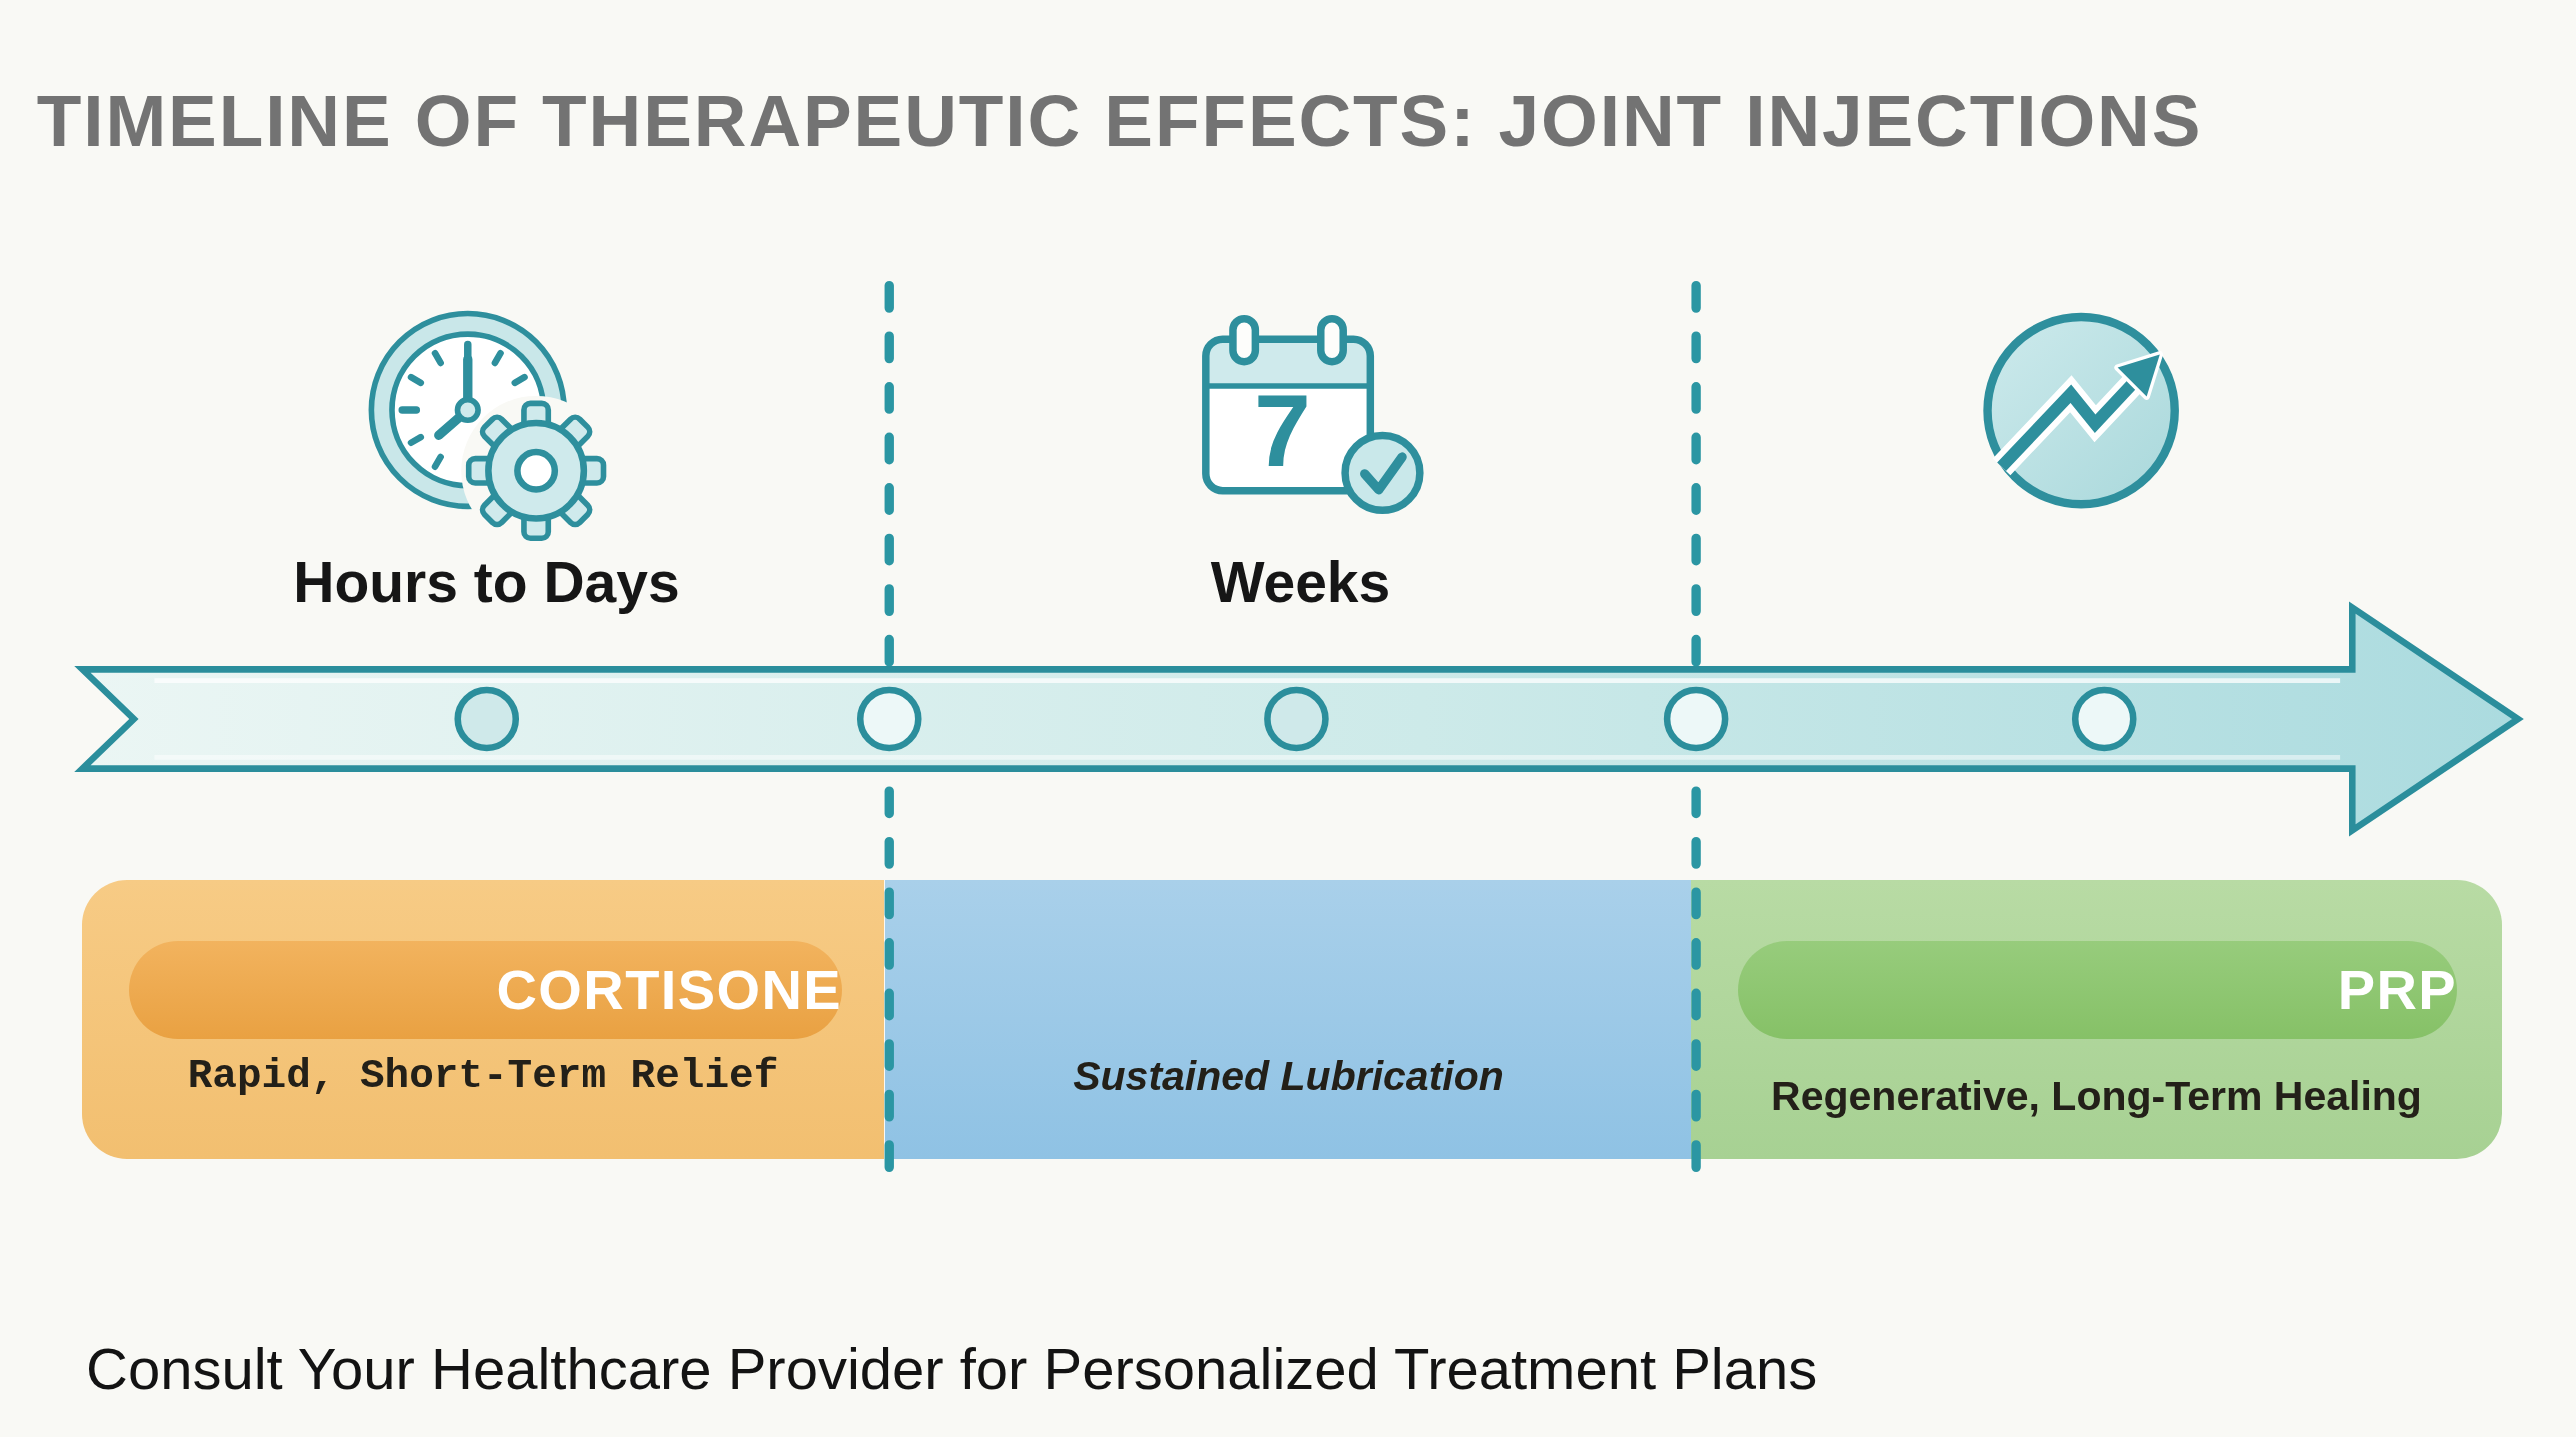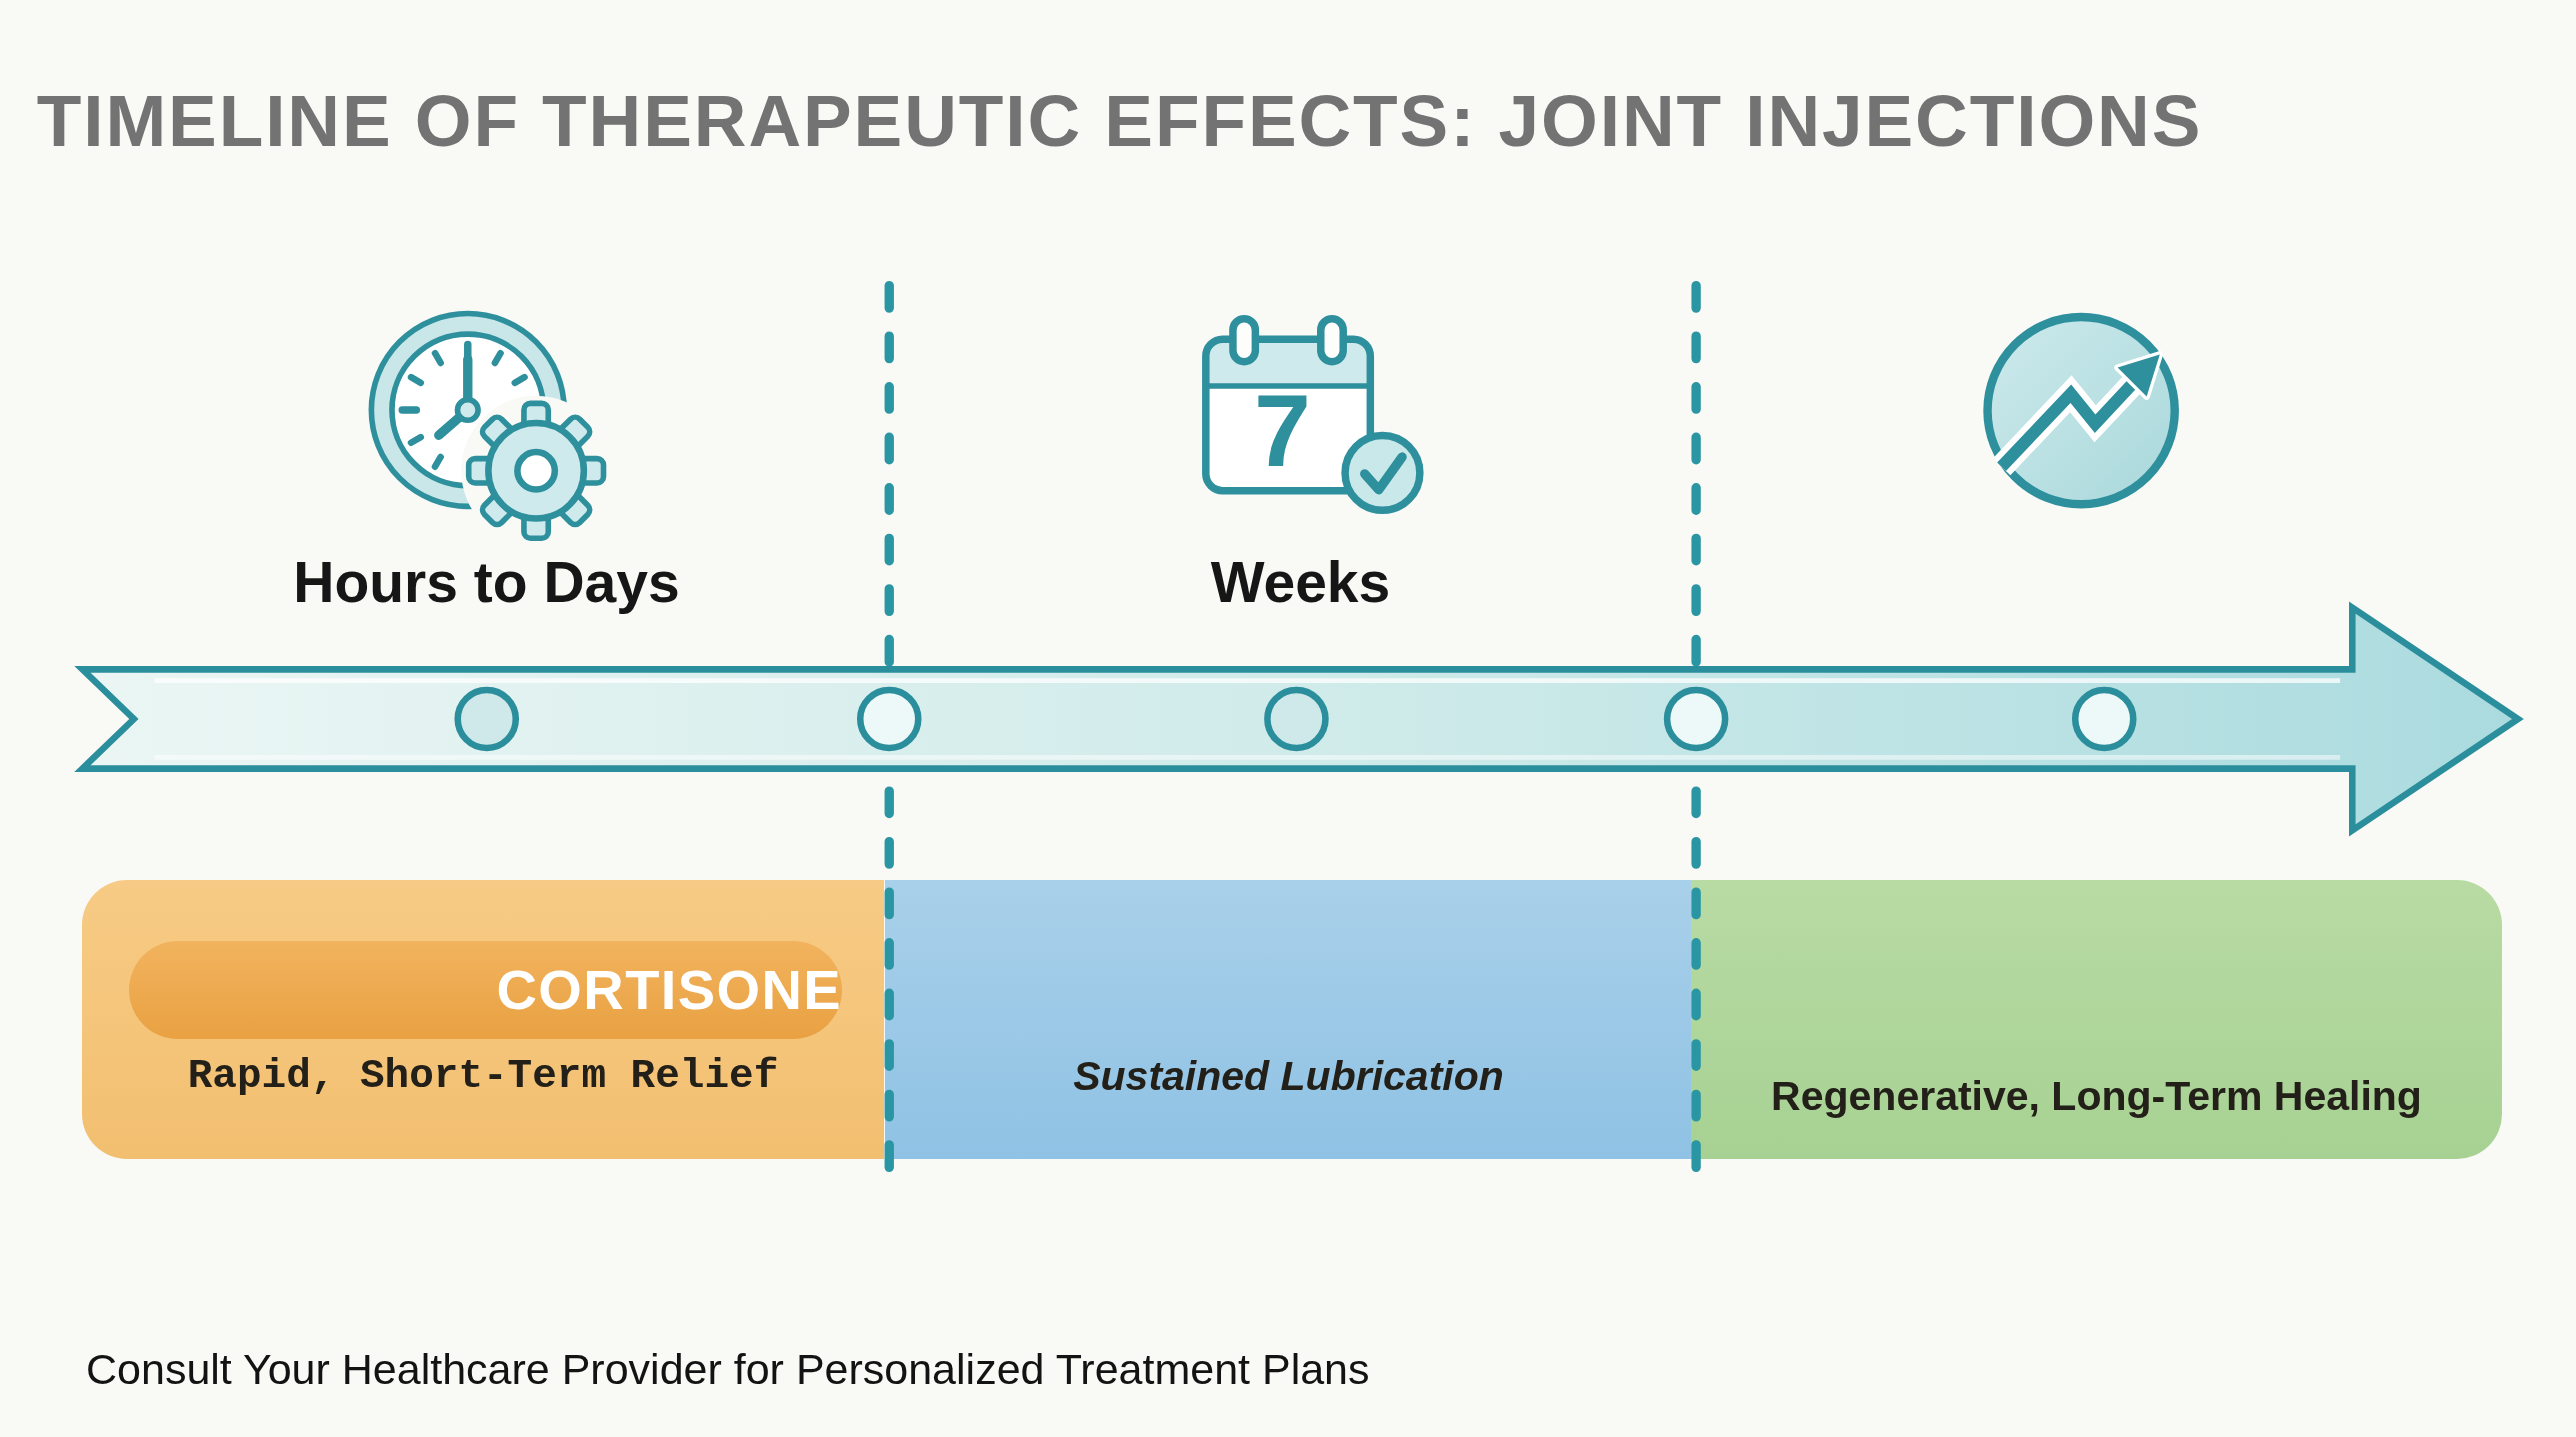--- a/index.html
+++ b/index.html
@@ -47,21 +47,21 @@
   .sub-label{
     top:1048px;height:56px;line-height:56px;
     text-align:center;font-size:41px;font-weight:600;color:#232019;
     z-index:3;
   }
   .sub-orange{left:82px;width:802px;font-family:Liberation Mono, monospace;}
   .sub-blue{left:885px;width:807px;font-style:italic;}
   .sub-green{left:1691px;width:811px;margin-top:20px;}
   .footer{
     left:86px;top:1343px;width:2247px;
-    font-size:43px;line-height:52px;font-weight:500;color:#131313;
+    font-size:58px;line-height:52px;font-weight:500;color:#131313;
     text-align:left;z-index:3;
   }
   .overlay-svg{left:0;top:0;z-index:2;}
   .icon-svg{z-index:3;}
   .icon-clock{left:360px;top:307px;}
   .icon-calendar{left:1189px;top:309px;}
   .icon-trend{left:1966px;top:300px;}
 </style>
 </head>
 <body>
@@ -158,20 +158,21 @@
     <circle cx="123" cy="118" r="100" fill="url(#trendGrad)" stroke="#2e8f9d" stroke-width="9"></circle>
     <polyline points="38,178 112,100 138,132 183,84" fill="none" stroke="#ffffff" stroke-width="26" stroke-linejoin="miter"></polyline>
     <polyline points="38,178 112,100 138,132 181,86" fill="none" stroke="#2e8f9d" stroke-width="13" stroke-linejoin="miter"></polyline>
     <polygon points="207,58 193,103 162,72" fill="#2e8f9d" stroke="#ffffff" stroke-width="7" paint-order="stroke" stroke-linejoin="round"></polygon>
   </svg>
 
   <div class="abs stage-label" style="left:159px">Hours to Days</div>
   <div class="abs stage-label" style="left:973px">Weeks</div>
 
   <div class="abs pill pill-orange">CORTISONE</div>
+  <div class="abs pill pill-green">PRP</div>
 
   <div class="abs sub-label sub-orange">Rapid, Short-Term Relief</div>
   <div class="abs sub-label sub-blue">Sustained Lubrication</div>
   <div class="abs sub-label sub-green">Regenerative, Long-Term Healing</div>
 
   <div class="abs footer">Consult Your Healthcare Provider for Personalized Treatment Plans</div>
 
 </div>
 
 

